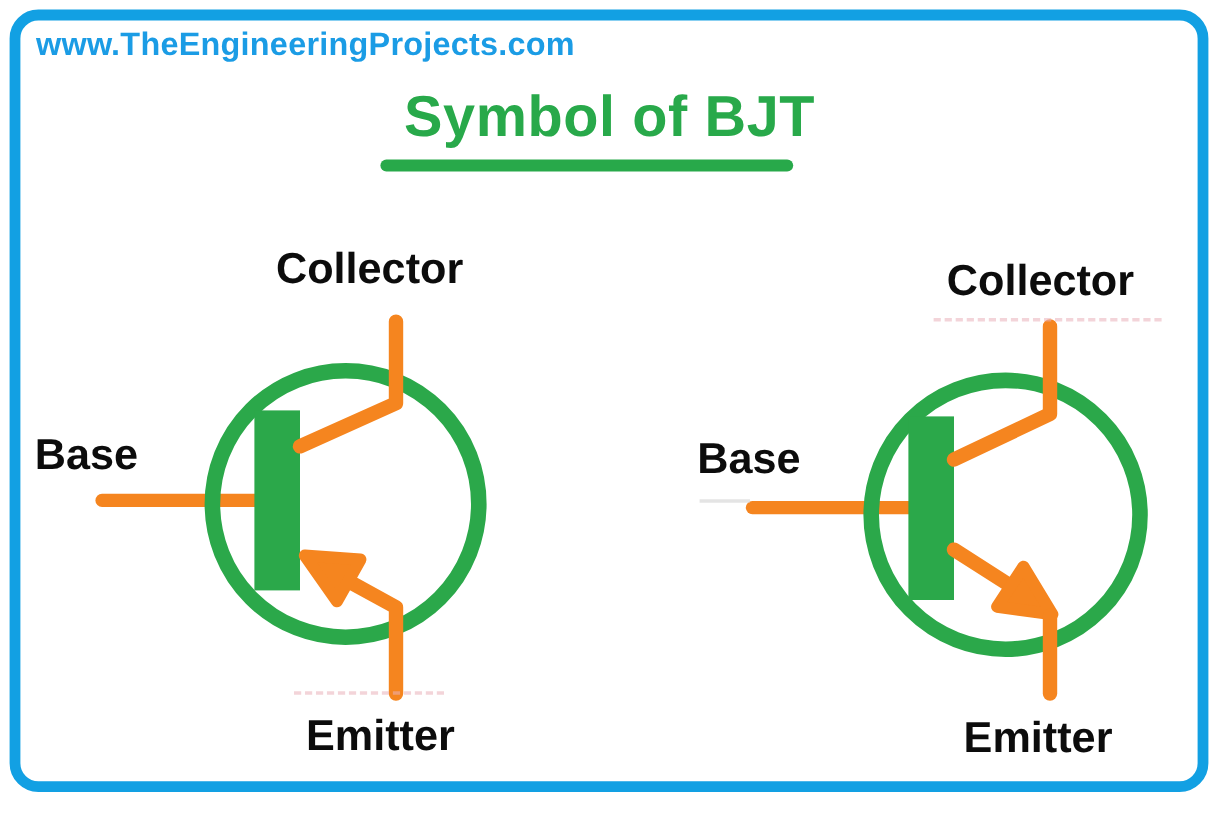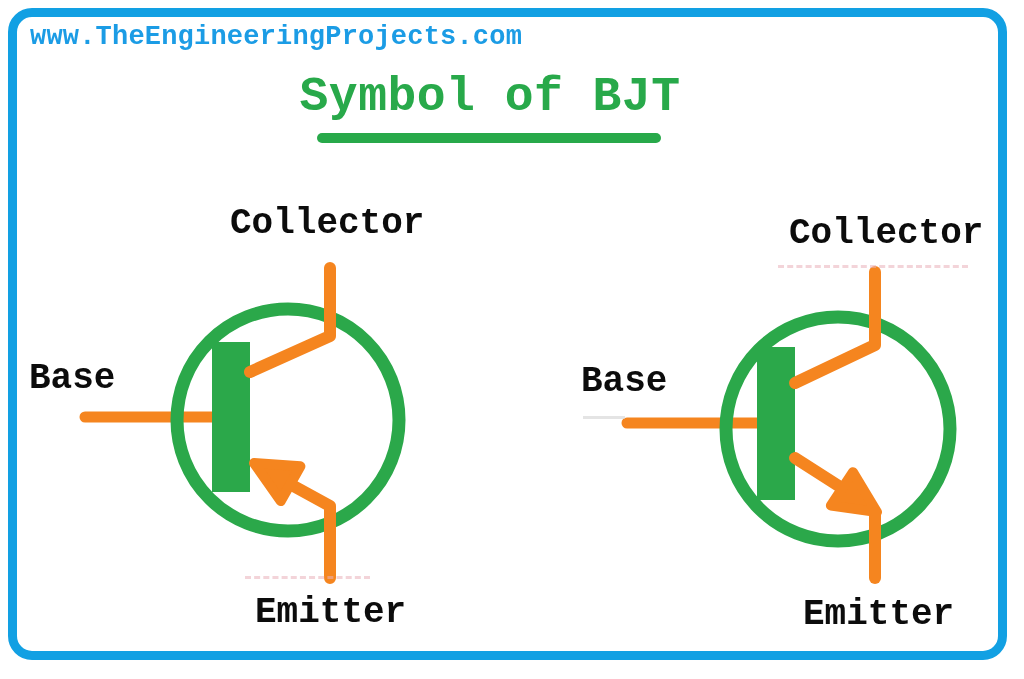--- a/index.html
+++ b/index.html
@@ -1,26 +1,26 @@
 <!DOCTYPE html>
 <html style="--frame-blue: #12A0E3; --watermark-blue: #1B9CE5; --title-green: #28A94A; --symbol-green: #2BA84A; --lead-orange: #F5851F; --label-black: #0C0C0C;"><head>
 <meta charset="utf-8">
 <style>
   html,body{margin:0;padding:0;background:#ffffff;}
   body{font-family:"Liberation Sans","DejaVu Sans",sans-serif;}
-  .stage{position:relative;width:1020px;height:679px;background:#ffffff;overflow:hidden;font-family:Liberation Mono, monospace;}
+  .stage{position:relative;width:1020px;height:679px;background:#ffffff;overflow:hidden;}
 
   .frame{position:absolute;left:8px;top:8px;width:999px;height:652px;
          box-sizing:border-box;border:9px solid var(--frame-blue);border-radius:24px;}
 
   .watermark{position:absolute;left:30px;top:22px;font-size:27px;font-weight:bold;
              color:var(--watermark-blue);letter-spacing:0.2px;white-space:nowrap;}
 
   .title{position:absolute;left:0;top:70px;width:980px;text-align:center;
-         font-size:48px;font-weight:bold;color:var(--title-green);letter-spacing:0.5px;}
+         font-size:48px;font-weight:bold;color:var(--title-green);letter-spacing:0.5px;padding-left:18px;}
   .title-underline{position:absolute;left:317px;top:133px;width:344px;height:10px;
                    border-radius:6px;background:var(--title-green);}
 
   .sym{position:absolute;}
   .sym-circle{fill:none;stroke:var(--symbol-green);stroke-width:13px;}
   .sym-bar{fill:var(--symbol-green);}
   .lead{fill:none;stroke:var(--lead-orange);stroke-width:12px;stroke-linecap:round;stroke-linejoin:round;}
   .lead-thin{stroke-width:11px;}
   .arrow{fill:var(--lead-orange);stroke:var(--lead-orange);stroke-width:10px;stroke-linejoin:round;}
 

